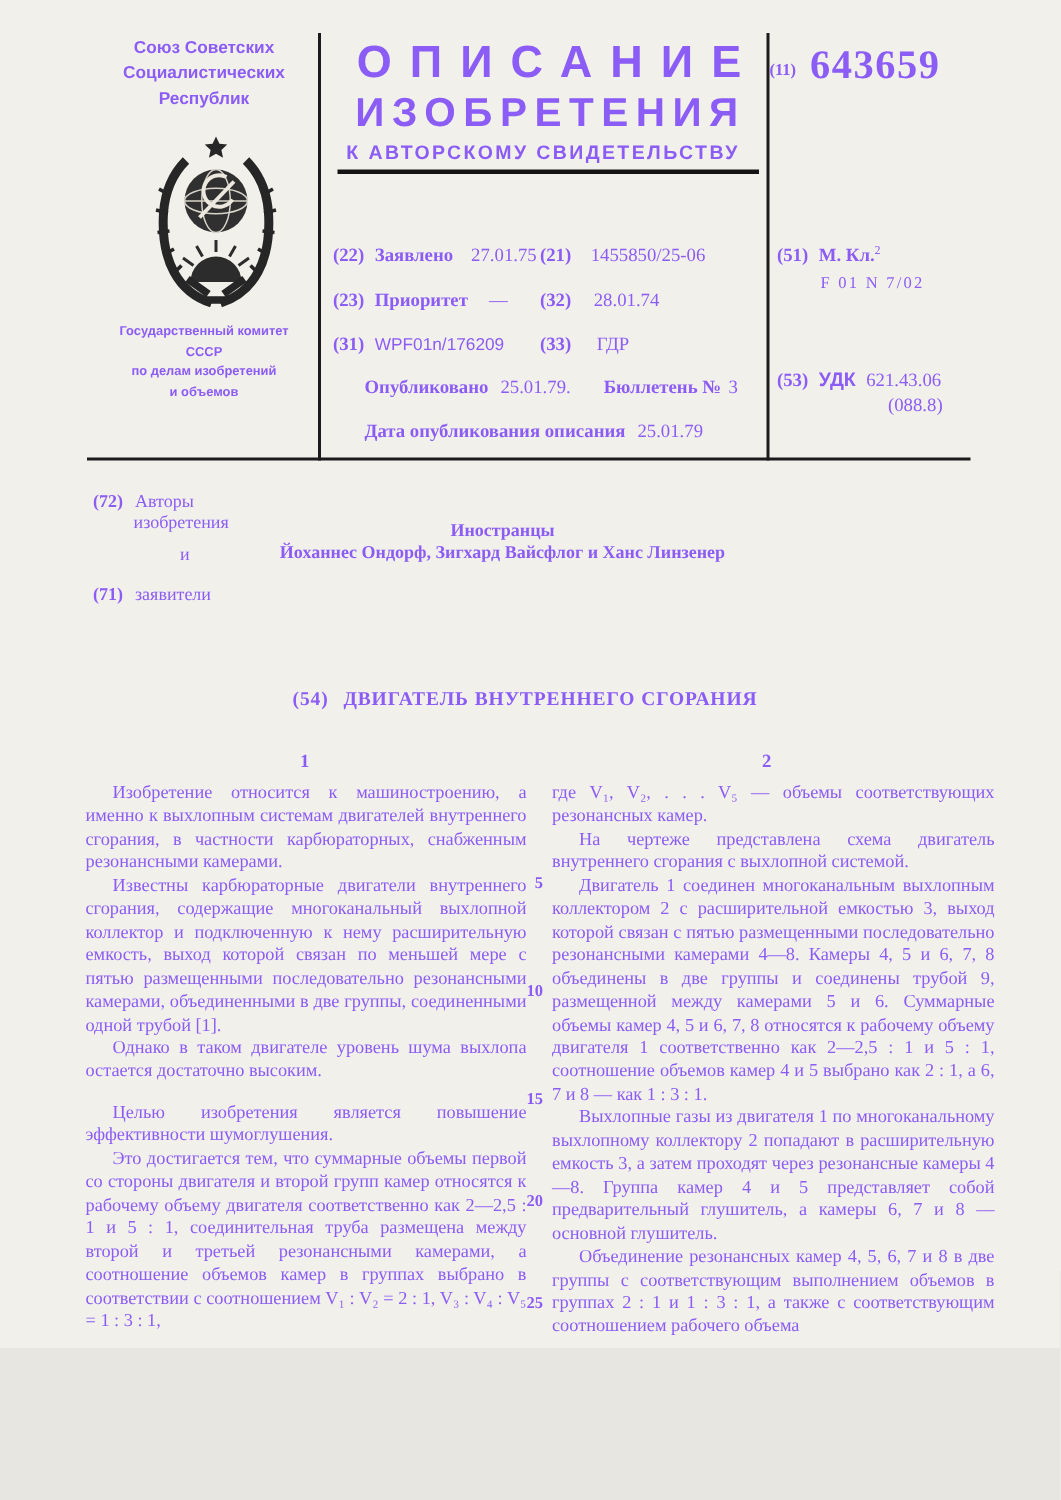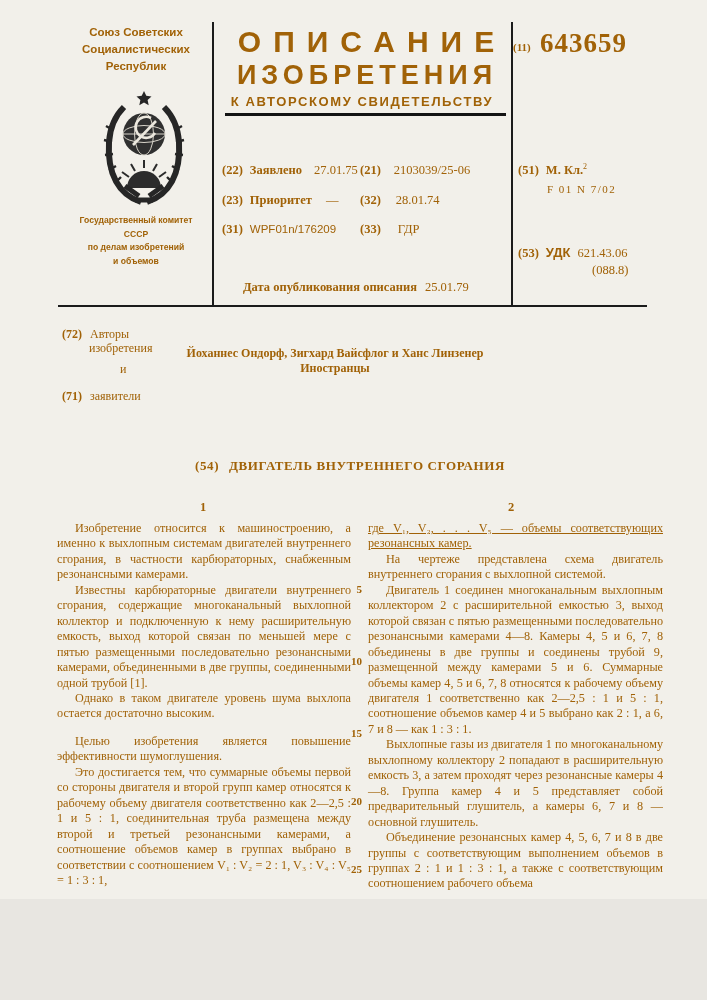--- a/index.html
+++ b/index.html
@@ -1,16 +1,16 @@
 <!DOCTYPE html>
 <html><head>
 <meta charset="utf-8">
 <style>
   html,body{margin:0;padding:0;background:#e8e6e1;}
-  .page{position:relative;width:707px;height:899px;background:#f2f0ea;color:#a16207;
+  .page{position:relative;width:707px;height:899px;background:#f2f0ea;color:#8b5cf6;
         font-family:"Liberation Serif","DejaVu Serif",serif;overflow:hidden;}
   .abs{position:absolute;}
   .sans{font-family:"Liberation Sans","DejaVu Sans",sans-serif;}
   .b{font-weight:bold;}
   .ctr{text-align:center;}
   
   .union{left:60px;top:24px;width:152px;font-size:11.5px;line-height:17px;}
   .emblem{left:99px;top:90px;width:90px;height:118px;}
   .committee{left:58px;top:214px;width:156px;font-size:8.6px;line-height:13.5px;}
   
@@ -35,21 +35,21 @@
   .mkl-val{left:547px;top:183px;font-size:11px;letter-spacing:1.5px;}
   
   .auth{font-size:12px;}
   .auth-center{left:140px;top:346px;width:390px;font-size:12px;line-height:14.5px;font-weight:bold;}
   
   .title54{left:100px;top:458px;width:500px;font-size:13px;letter-spacing:.6px;font-weight:bold;}
   
   .colhead{font-size:12.5px;font-weight:bold;}
   .bodycol{font-size:12.2px;line-height:15.45px;text-align:justify;}
   .bodycol p{margin:0;text-indent:18px;}
-  .bodycol p.noind{text-indent:0;text-decoration:underline;}
+  .bodycol p.noind{text-indent:0;}
   .bodycol p.gap{margin-top:12px;}
   .lnum{font-size:11px;font-weight:bold;width:18px;text-align:right;}
 </style>
 </head>
 <body>
 
 <div class="page">
 
   <div class="abs union sans b ctr">
     <div>Союз Советских</div>
@@ -93,33 +93,36 @@
   <div class="abs t2 sans b ctr">ИЗОБРЕТЕНИЯ</div>
   <div class="abs t3 sans b ctr">К АВТОРСКОМУ СВИДЕТЕЛЬСТВУ</div>
 
   <div class="abs num-small b">(11)</div>
   <div class="abs num-big b">643659</div>
 
   <div class="abs bib" style="left:222px;top:163px;">
     <span class="code">(22)</span><span class="b">Заявлено</span><span style="margin-left:12px;">27.01.75</span>
   </div>
   <div class="abs bib" style="left:360px;top:163px;">
-    <span class="code">(21)</span><span style="margin-left:6px;">2103039/25-06</span>
+    <span class="code">(21)</span><span style="margin-left:6px;">1455850/25-06</span>
   </div>
   <div class="abs bib" style="left:222px;top:193px;">
     <span class="code">(23)</span><span class="b">Приоритет</span><span style="margin-left:14px;">—</span>
   </div>
   <div class="abs bib" style="left:360px;top:193px;">
     <span class="code">(32)</span><span style="margin-left:8px;">28.01.74</span>
   </div>
   <div class="abs bib sans" style="left:222px;top:222px;font-size:11.5px;">
     <span class="code" style="font-family:'Liberation Serif',serif;font-size:12.5px;">(31)</span><span>WPF01n/176209</span>
   </div>
   <div class="abs bib" style="left:360px;top:222px;">
     <span class="code">(33)</span><span style="margin-left:10px;">ГДР</span>
+  </div>
+  <div class="abs bib" style="left:243px;top:251px;">
+    <span class="b">Опубликовано</span><span style="margin-left:8px;">25.01.79.</span><span class="b" style="margin-left:22px;">Бюллетень №</span><span style="margin-left:5px;">3</span>
   </div>
   <div class="abs bib" style="left:243px;top:280px;">
     <span class="b">Дата опубликования описания</span><span style="margin-left:8px;">25.01.79</span>
   </div>
 
   <div class="abs cls" style="left:518px;top:162px;">
     <span class="code">(51)</span><span class="b">М. Кл.</span><sup style="font-size:8px;">2</sup>
   </div>
   <div class="abs mkl-val">F 01 N 7/02</div>
   <div class="abs cls" style="left:518px;top:245px;">
@@ -131,22 +134,22 @@
     <span class="b">(72)</span>
     <span style="margin-left:5px;">Авторы</span>
   </div>
   <div class="abs auth" style="left:89px;top:341px;">изобретения</div>
   <div class="abs auth" style="left:120px;top:362px;">и</div>
   <div class="abs auth" style="left:62px;top:389px;">
     <span class="b">(71)</span>
     <span style="margin-left:5px;">заявители</span>
   </div>
   <div class="abs auth-center ctr">
+    <div>Иностранцы</div>
     <div>Йоханнес Ондорф, Зигхард Вайсфлог и Ханс Линзенер</div>
-    <div>Иностранцы</div>
   </div>
 
   <div class="abs title54 ctr">
     <span>(54)</span>
     <span style="margin-left:6px;">ДВИГАТЕЛЬ ВНУТРЕННЕГО СГОРАНИЯ</span>
   </div>
 
   <div class="abs colhead" style="left:200px;top:500px;">1</div>
   <div class="abs colhead" style="left:508px;top:500px;">2</div>
 

